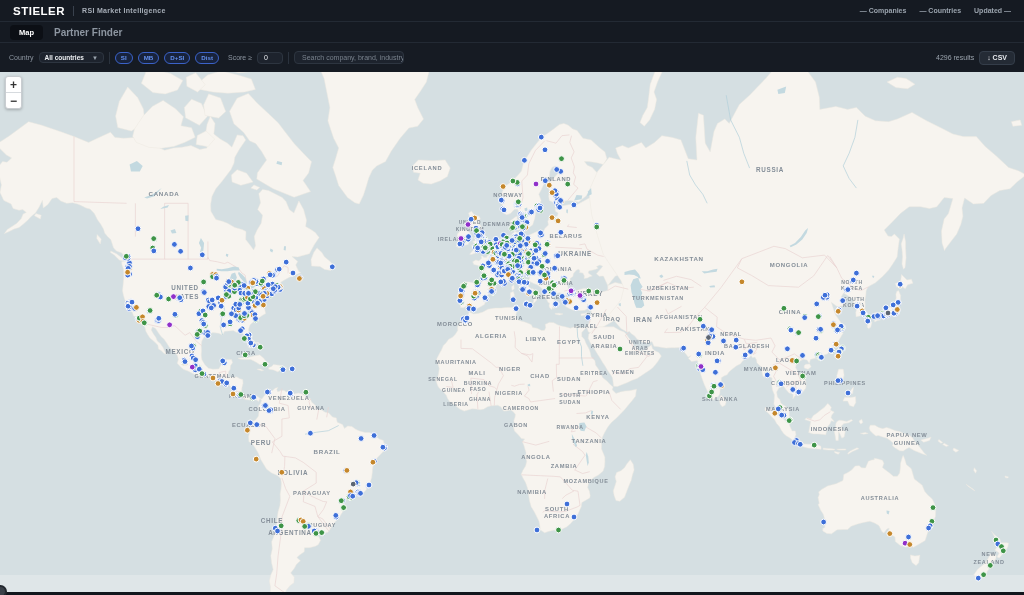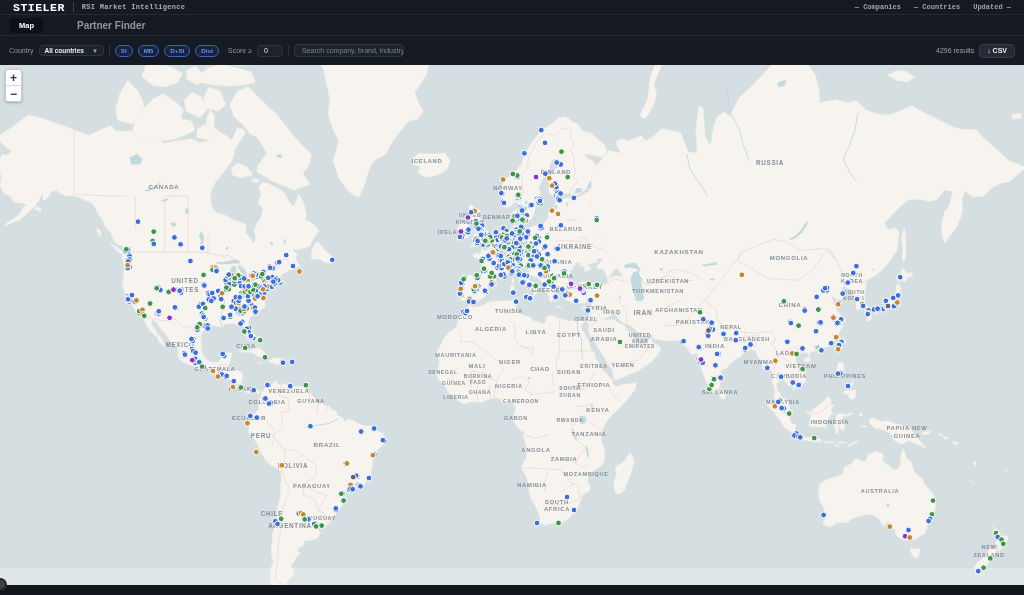--- a/index.html
+++ b/index.html
@@ -1,21 +1,21 @@
 <!DOCTYPE html>
 <html><head><meta charset="utf-8"><title>STIELER RSI Market Intelligence</title>
 <style>
 * { margin:0; padding:0; box-sizing:border-box; }
 body { font-family:"Liberation Sans",sans-serif; background:#12161d; width:1024px; height:595px; overflow:hidden; }
-.topbar { height:15px; background:#151a22; display:flex; align-items:center; padding:0 13px; border-bottom:1px solid #232a34;font-family:Liberation Mono, monospace; }
+.topbar { height:22px; background:#151a22; display:flex; align-items:center; padding:0 13px; border-bottom:1px solid #232a34; }
 .logo { color:#fff; font-weight:800; font-size:11.5px; letter-spacing:0.5px; }
 .divider { width:1px; height:10px; background:#39414d; margin:0 8px; }
 .subtitle { color:#a7aeb8; font-size:7px; font-weight:bold; letter-spacing:0.3px; }
 .toplinks { margin-left:auto; display:flex; gap:13px; color:#9aa3ad; font-size:7px; font-weight:bold; }
-.tabbar { height:21px; background:#151a22; display:flex; align-items:center; padding:0 10px; border-bottom:1px solid #232a34;gap:23px; }
+.tabbar { height:21px; background:#151a22; display:flex; align-items:center; padding:0 10px; border-bottom:1px solid #232a34; }
 .tab-active { background:#0c0f15; color:#fff; font-size:7.5px; font-weight:bold; padding:3px 9px; border-radius:4px; }
 .tab { color:#8d96a1; font-size:10px; font-weight:bold; padding:3px 11px; }
 .filterbar { height:29px; background:#161b23; display:flex; align-items:center; padding:0 9px; gap:5px; }
 .flabel { color:#8d96a1; font-size:7px; }
 .select { background:#1d232d; border:1px solid #2d3540; color:#eceff2; font-size:6.5px; font-weight:bold; border-radius:4px; height:11px; display:flex; align-items:center; padding:0 5px; gap:8px; }
 .vr { width:1px; height:12px; background:#2a323d; }
 .pill { border:1px solid #3b62c8; color:#6490ee; background:#18233c; font-size:6.2px; font-weight:bold; border-radius:7px; padding:1.5px 5px; }
 .numin { background:#1d232d; border:1px solid #2d3540; border-radius:4px; color:#eceff2; font-size:7px; height:12px; width:26px; display:flex; align-items:center; padding-left:6px; }
 .search { background:#1d232d; border:1px solid #2d3540; border-radius:4px; color:#79828d; font-size:7px; height:13px; width:110px; display:flex; align-items:center; padding-left:7px; white-space:nowrap; overflow:hidden; }
 .results { margin-left:auto; color:#9aa3ad; font-size:7px; }

